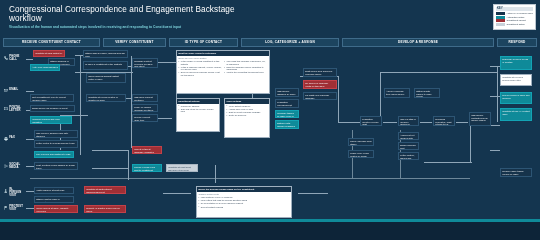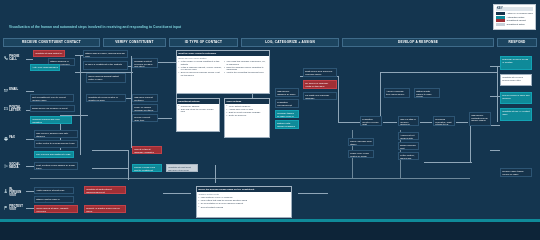--- a/index.html
+++ b/index.html
@@ -121,20 +121,21 @@
     position: absolute; left: 0; bottom: 0; width: 540px; height: 3px;
     background: #0f8a99;
   }
 </style>
 </head>
 <body>
 
 <div id="poster">
 
   <div id="header">
+    <div id="title">Congressional Correspondence and Engagement Backstage workflow</div>
     <div id="subtitle">Visualization of the human and automated steps involved in receiving and responding to Constituent input</div>
 
     <div id="legend">
       <div id="legend-title">KEY</div>
       <div class="legend-row">
         <div class="legend-sw" style="background:#16334b"></div>
         <div class="legend-lb">Action by a member office</div>
       </div>
       <div class="legend-row">
         <div class="legend-sw" style="background:#0f8a99"></div>

